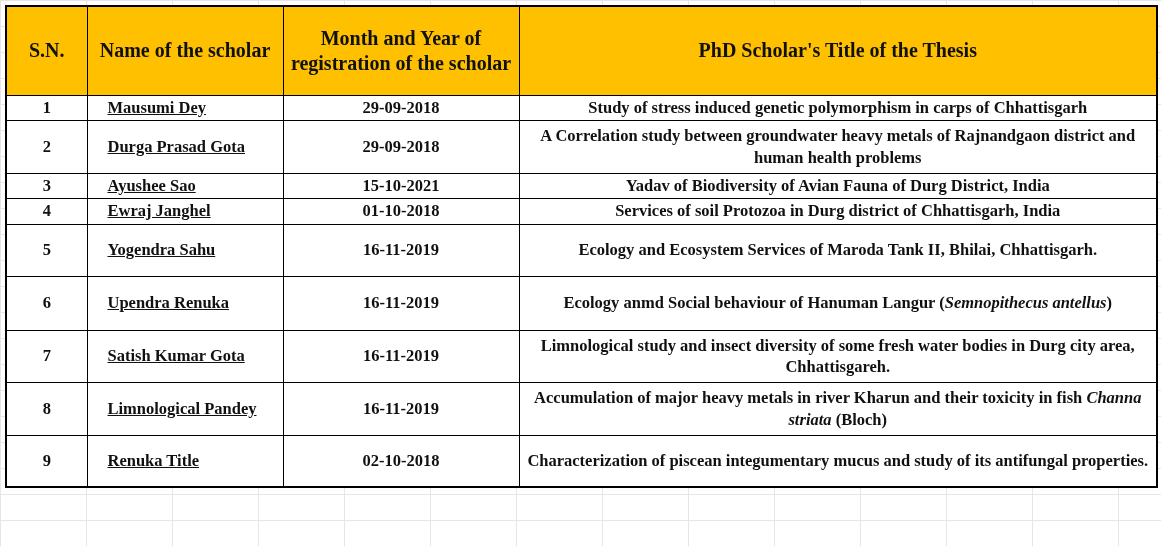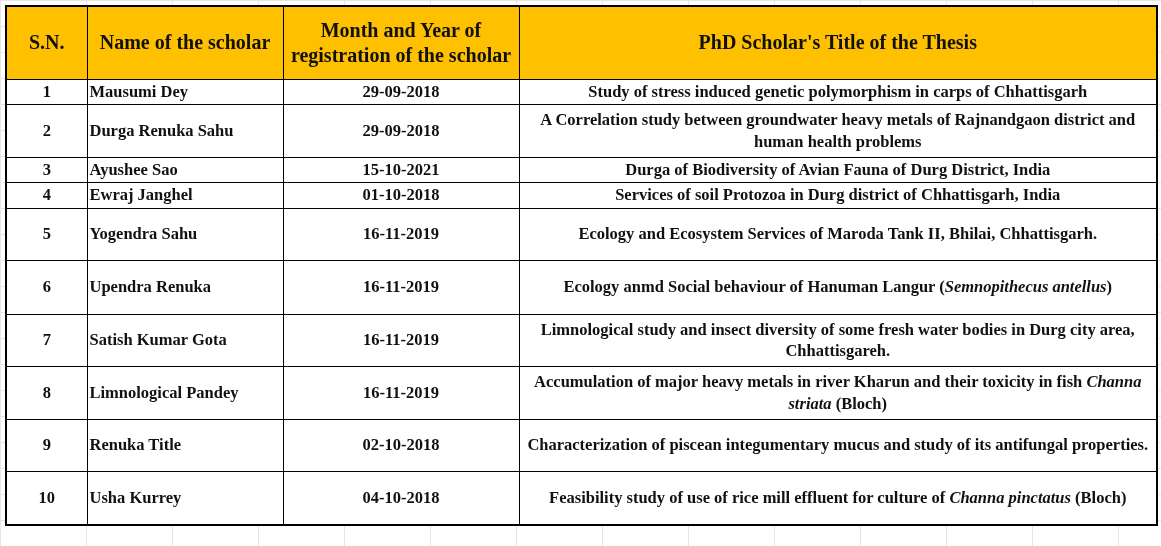--- a/index.html
+++ b/index.html
@@ -10,61 +10,61 @@
       linear-gradient(to right, #e6e6e6 1px, transparent 1px),
       linear-gradient(to bottom, #e6e6e6 1px, transparent 1px);
     background-size: 86px 26px; }
   table { position:absolute; left:5px; top:5px; border-collapse:collapse;
           table-layout:fixed; width:1151px; background:#fff;
           border:2px solid #000; }
   th, td { border:1px solid #000; font-weight:bold; padding:0 4px; line-height:1.3; }
   th { background:#ffc000; font-size:20px; text-align:center; line-height:1.25; }
   td { font-size:16.5px; }
   td.sn, td.date, td.title { text-align:center; }
-  td.name { text-align:left; padding-left:2px; }
+  td.name { text-align:left; padding-left:20px;text-decoration:underline; }
   em { }
 </style>
 </head>
 <body>
 
 <div class="gridbg"></div>
 
 <table>
   <colgroup>
     <col style="width:81px">
       <col style="width:196px">
       <col style="width:236px">
       <col style="width:638px">
   </colgroup>
   <thead>
-    <tr style="height:73px">
+    <tr style="height:89px">
       <th>S.N.</th>
       <th>Name of the scholar</th>
       <th>Month and Year of registration of the scholar</th>
       <th>PhD Scholar's Title of the Thesis</th>
     </tr>
   </thead>
   <tbody>
     <tr style="height:25px">
       <td class="sn">1</td>
       <td class="name">Mausumi Dey</td>
       <td class="date">29-09-2018</td>
       <td class="title"><span>Study of stress induced genetic polymorphism in carps of Chhattisgarh</span><em></em><span></span></td>
     </tr>
     <tr style="height:53px">
       <td class="sn">2</td>
-      <td class="name">Durga Renuka Sahu</td>
+      <td class="name">Durga Prasad Gota</td>
       <td class="date">29-09-2018</td>
       <td class="title"><span>A Correlation study between groundwater heavy metals of Rajnandgaon district and human health problems</span><em></em><span></span></td>
     </tr>
     <tr style="height:25px">
       <td class="sn">3</td>
       <td class="name">Ayushee Sao</td>
       <td class="date">15-10-2021</td>
-      <td class="title"><span>Durga of Biodiversity  of Avian Fauna of Durg District, India</span><em></em><span></span></td>
+      <td class="title"><span>Yadav of Biodiversity  of Avian Fauna of Durg District, India</span><em></em><span></span></td>
     </tr>
     <tr style="height:26px">
       <td class="sn">4</td>
       <td class="name">Ewraj Janghel</td>
       <td class="date">01-10-2018</td>
       <td class="title"><span>Services of soil Protozoa in Durg district of Chhattisgarh, India</span><em></em><span></span></td>
     </tr>
     <tr style="height:52px">
       <td class="sn">5</td>
       <td class="name">Yogendra Sahu</td>
@@ -88,20 +88,14 @@
       <td class="name">Limnological Pandey</td>
       <td class="date">16-11-2019</td>
       <td class="title"><span>Accumulation of major heavy metals in river Kharun and their toxicity in fish </span><em>Channa striata</em><span>  (Bloch)</span></td>
     </tr>
     <tr style="height:52px">
       <td class="sn">9</td>
       <td class="name">Renuka Title</td>
       <td class="date">02-10-2018</td>
       <td class="title"><span>Characterization of piscean integumentary mucus and study of its antifungal properties.</span><em></em><span></span></td>
     </tr>
-    <tr style="height:54px">
-      <td class="sn">10</td>
-      <td class="name">Usha Kurrey</td>
-      <td class="date">04-10-2018</td>
-      <td class="title"><span>Feasibility study of use of rice mill effluent for culture of </span><em>Channa pinctatus</em><span> (Bloch)</span></td>
-    </tr>
   </tbody>
 </table>
 
 </body></html>

